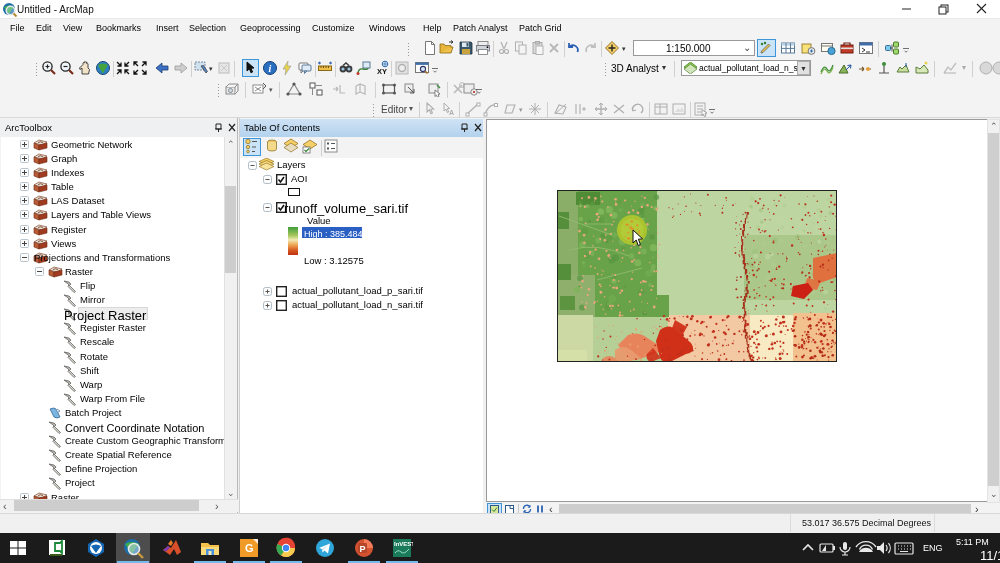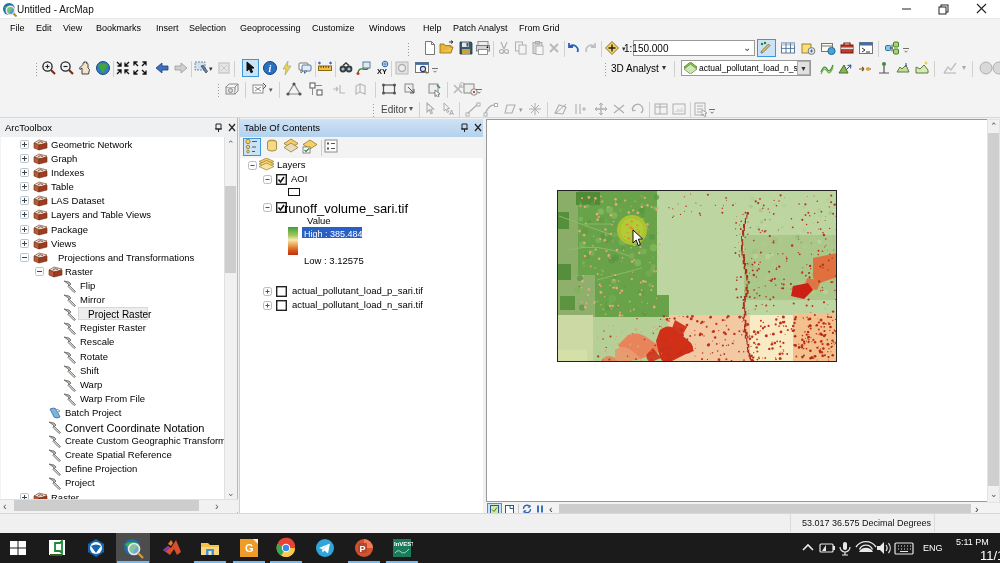--- a/index.html
+++ b/index.html
@@ -26,21 +26,21 @@
 <div style="position:absolute;left:36px;top:23px;white-space:nowrap;font-size:9px;color:#000">Edit</div>
 <div style="position:absolute;left:63px;top:23px;white-space:nowrap;font-size:9px;color:#000">View</div>
 <div style="position:absolute;left:96px;top:23px;white-space:nowrap;font-size:9px;color:#000">Bookmarks</div>
 <div style="position:absolute;left:156px;top:23px;white-space:nowrap;font-size:9px;color:#000">Insert</div>
 <div style="position:absolute;left:189px;top:23px;white-space:nowrap;font-size:9px;color:#000">Selection</div>
 <div style="position:absolute;left:240px;top:23px;white-space:nowrap;font-size:9px;color:#000">Geoprocessing</div>
 <div style="position:absolute;left:312px;top:23px;white-space:nowrap;font-size:9px;color:#000">Customize</div>
 <div style="position:absolute;left:369px;top:23px;white-space:nowrap;font-size:9px;color:#000">Windows</div>
 <div style="position:absolute;left:423px;top:23px;white-space:nowrap;font-size:9px;color:#000">Help</div>
 <div style="position:absolute;left:453px;top:23px;white-space:nowrap;font-size:9px;color:#000">Patch Analyst</div>
-<div style="position:absolute;left:519px;top:23px;white-space:nowrap;font-size:9px;color:#000">From Grid</div>
+<div style="position:absolute;left:519px;top:23px;white-space:nowrap;font-size:9px;color:#000">Patch Grid</div>
 <div style="position:absolute;left:0px;top:37px;width:1000px;height:81px;background:#f3f3f3;border-bottom:1px solid #d8d8d8"></div>
 <div style="position:absolute;left:407px;top:42px;width:3px;height:14px;background-image:radial-gradient(circle,#9a9a9a 34%,transparent 40%);background-size:3px 3px"></div>
 <div style="position:absolute;left:422px;top:40px;width:17px;height:17px;"><svg width="16" height="16" viewBox="0 0 16 16">
       <path d="M3.5 1.5 h6 l3 3 v10 h-9 z" fill="#fff" stroke="#777" stroke-width="1"></path>
       <path d="M9.5 1.5 v3 h3" fill="none" stroke="#777" stroke-width="1"></path>
     </svg></div>
 <div style="position:absolute;left:439px;top:40px;width:17px;height:17px;"><svg width="16" height="16" viewBox="0 0 16 16">
       <path d="M1 13 l2-6 h11 l-2 6 z" fill="#f0c04a" stroke="#8a6914" stroke-width=".8"></path>
       <path d="M1 13 V4 h4 l1 1.6 h6 V7" fill="#e8b63a" stroke="#8a6914" stroke-width=".8"></path>
       <path d="M10 2 h4 m0 0 l-2-1.5 m2 1.5 l-2 1.5" stroke="#333" stroke-width="1" fill="none"></path>
@@ -82,21 +82,21 @@
 <div style="position:absolute;left:583px;top:40px;width:17px;height:17px;"><svg width="16" height="16" viewBox="0 0 16 16">
       <path d="M3.5 12 A5 5 0 0 1 11.5 6.5 M12 3 v4 h-4" fill="none" stroke="#c0c0c0" stroke-width="1.8"></path>
     </svg></div>
 <div style="position:absolute;left:601px;top:41px;width:1px;height:16px;background:#d0d0d0"></div>
 <div style="position:absolute;left:604px;top:40px;width:17px;height:17px;"><svg width="16" height="16" viewBox="0 0 16 16">
       <path d="M8 1.5 L14.5 8 8 14.5 1.5 8Z" fill="#f5d06a" stroke="#8a6914" stroke-width=".9"></path>
       <path d="M8 4.5 v7 M4.5 8 h7" stroke="#222" stroke-width="1.4"></path>
     </svg></div>
 <div style="position:absolute;left:622px;top:45px;white-space:nowrap;font-size:7px;color:#333">▾</div>
 <div style="position:absolute;left:633px;top:40px;width:122px;height:16px;background:#fff;border:1px solid #999"></div>
-<div style="position:absolute;left:624px;top:43px;white-space:nowrap;font-size:10px">1:150.000</div>
+<div style="position:absolute;left:666px;top:43px;white-space:nowrap;font-size:10px">1:150.000</div>
 <div style="position:absolute;left:743px;top:42px;white-space:nowrap;font-size:10px;color:#444">⌄</div>
 <div style="position:absolute;left:757px;top:39px;width:19px;height:18px;background:#cbe3f6;border:1px solid #3d96d9"></div>
 <div style="position:absolute;left:758px;top:40px;width:17px;height:17px;"><svg width="16" height="16" viewBox="0 0 16 16">
       <path d="M3 13 l2-0.5 7-7 -1.5-1.5 -7 7z" fill="#e8c24a" stroke="#555" stroke-width=".7"></path>
       <circle cx="4" cy="4" r="1.2" fill="#2d7d2d"></circle>
       <circle cx="7" cy="3" r="1.2" fill="#2d7d2d"></circle>
     </svg></div>
 <div style="position:absolute;left:780px;top:40px;width:17px;height:17px;"><svg width="16" height="16" viewBox="0 0 16 16">
       <rect x="1.5" y="3" width="13" height="10" fill="#fff" stroke="#5a7a9a"></rect>
       <rect x="1.5" y="3" width="13" height="2.6" fill="#b8cfe4"></rect>
@@ -494,21 +494,21 @@
       <rect x="0.5" y="0.5" width="8" height="8" fill="#fcfcfc" stroke="#b8c4ce" rx="1"></rect>
       <line x1="2" y1="4.5" x2="7" y2="4.5" stroke="#444"></line>
       <line x1="4.5" y1="2" x2="4.5" y2="7" stroke="#444"></line>
     </svg>
     <svg style="position:absolute;left:33px;top:224px" width="15" height="12" viewBox="0 0 15 12">
 <path d="M1 4 L6 1 l8 2 -5 3z" fill="#e8e4da" stroke="#6e2c10" stroke-width=".6"></path>
 <path d="M1 4 l5 2 v5 L1 9z" fill="#b85c38" stroke="#6e2c10" stroke-width=".6"></path>
 <path d="M6 6 l8-2 v5 l-8 2z" fill="#a03a20" stroke="#6e2c10" stroke-width=".6"></path>
 <path d="M5 3.5 q2.5-1.5 5 0" fill="none" stroke="#6e2c10" stroke-width=".8"></path>
     </svg>
-    <div style="position:absolute;left:51px;top:225px;white-space:nowrap;font-size:9.5px">Package</div>
+    <div style="position:absolute;left:51px;top:225px;white-space:nowrap;font-size:9.5px">Register</div>
     <svg style="position:absolute;left:20px;top:239px" width="9" height="9" viewBox="0 0 9 9">
       <rect x="0.5" y="0.5" width="8" height="8" fill="#fcfcfc" stroke="#b8c4ce" rx="1"></rect>
       <line x1="2" y1="4.5" x2="7" y2="4.5" stroke="#444"></line>
       <line x1="4.5" y1="2" x2="4.5" y2="7" stroke="#444"></line>
     </svg>
     <svg style="position:absolute;left:33px;top:238px" width="15" height="12" viewBox="0 0 15 12">
 <path d="M1 4 L6 1 l8 2 -5 3z" fill="#e8e4da" stroke="#6e2c10" stroke-width=".6"></path>
 <path d="M1 4 l5 2 v5 L1 9z" fill="#b85c38" stroke="#6e2c10" stroke-width=".6"></path>
 <path d="M6 6 l8-2 v5 l-8 2z" fill="#a03a20" stroke="#6e2c10" stroke-width=".6"></path>
 <path d="M5 3.5 q2.5-1.5 5 0" fill="none" stroke="#6e2c10" stroke-width=".8"></path>
@@ -517,21 +517,21 @@
     <svg style="position:absolute;left:20px;top:253px" width="9" height="9" viewBox="0 0 9 9">
       <rect x="0.5" y="0.5" width="8" height="8" fill="#fcfcfc" stroke="#b8c4ce" rx="1"></rect>
       <line x1="2" y1="4.5" x2="7" y2="4.5" stroke="#444"></line>
     </svg>
     <svg style="position:absolute;left:33px;top:252px" width="15" height="12" viewBox="0 0 15 12">
 <path d="M1 4 L6 1 l8 2 -5 3z" fill="#e8e4da" stroke="#6e2c10" stroke-width=".6"></path>
 <path d="M1 4 l5 2 v5 L1 9z" fill="#b85c38" stroke="#6e2c10" stroke-width=".6"></path>
 <path d="M6 6 l8-2 v5 l-8 2z" fill="#a03a20" stroke="#6e2c10" stroke-width=".6"></path>
 <path d="M5 3.5 q2.5-1.5 5 0" fill="none" stroke="#6e2c10" stroke-width=".8"></path>
     </svg>
-    <div style="position:absolute;left:58px;top:253px;white-space:nowrap;font-size:9.5px">Projections and Transformations</div>
+    <div style="position:absolute;left:34px;top:253px;white-space:nowrap;font-size:9.5px">Projections and Transformations</div>
     <svg style="position:absolute;left:35px;top:267px" width="9" height="9" viewBox="0 0 9 9">
       <rect x="0.5" y="0.5" width="8" height="8" fill="#fcfcfc" stroke="#b8c4ce" rx="1"></rect>
       <line x1="2" y1="4.5" x2="7" y2="4.5" stroke="#444"></line>
     </svg>
     <svg style="position:absolute;left:48px;top:266px" width="15" height="12" viewBox="0 0 15 12">
 <path d="M1 4 L6 1 l8 2 -5 3z" fill="#e8e4da" stroke="#6e2c10" stroke-width=".6"></path>
 <path d="M1 4 l5 2 v5 L1 9z" fill="#b85c38" stroke="#6e2c10" stroke-width=".6"></path>
 <path d="M6 6 l8-2 v5 l-8 2z" fill="#a03a20" stroke="#6e2c10" stroke-width=".6"></path>
 <path d="M5 3.5 q2.5-1.5 5 0" fill="none" stroke="#6e2c10" stroke-width=".8"></path>
     </svg>
@@ -544,21 +544,21 @@
     <svg style="position:absolute;left:63px;top:294px" width="14" height="13" viewBox="0 0 14 13">
 <path d="M1 1 l5 1 2 2 -1.5 1.5 -2-2z" fill="#b8b4ae" stroke="#555" stroke-width=".7"></path>
 <path d="M6 5 l6.5 6.5 -1.5 1 L4.8 6.2z" fill="#d8d4cc" stroke="#555" stroke-width=".7"></path>
     </svg>
     <div style="position:absolute;left:80px;top:295px;white-space:nowrap;font-size:9.5px">Mirror</div>
     <div style="position:absolute;left:78px;top:307px;width:70px;height:13px;background:#ededed;border:1px solid #d8d8d8"></div>
     <svg style="position:absolute;left:63px;top:308px" width="14" height="13" viewBox="0 0 14 13">
 <path d="M1 1 l5 1 2 2 -1.5 1.5 -2-2z" fill="#b8b4ae" stroke="#555" stroke-width=".7"></path>
 <path d="M6 5 l6.5 6.5 -1.5 1 L4.8 6.2z" fill="#d8d4cc" stroke="#555" stroke-width=".7"></path>
     </svg>
-    <div style="position:absolute;left:88px;top:309px;white-space:nowrap;font-size:10px">Project Raster</div>
+    <div style="position:absolute;left:64px;top:309px;white-space:nowrap;font-size:13px">Project Raster</div>
     <svg style="position:absolute;left:63px;top:322px" width="14" height="13" viewBox="0 0 14 13">
 <path d="M1 1 l5 1 2 2 -1.5 1.5 -2-2z" fill="#b8b4ae" stroke="#555" stroke-width=".7"></path>
 <path d="M6 5 l6.5 6.5 -1.5 1 L4.8 6.2z" fill="#d8d4cc" stroke="#555" stroke-width=".7"></path>
     </svg>
     <div style="position:absolute;left:80px;top:323px;white-space:nowrap;font-size:9.5px">Register Raster</div>
     <svg style="position:absolute;left:63px;top:336px" width="14" height="13" viewBox="0 0 14 13">
 <path d="M1 1 l5 1 2 2 -1.5 1.5 -2-2z" fill="#b8b4ae" stroke="#555" stroke-width=".7"></path>
 <path d="M6 5 l6.5 6.5 -1.5 1 L4.8 6.2z" fill="#d8d4cc" stroke="#555" stroke-width=".7"></path>
     </svg>
     <div style="position:absolute;left:80px;top:337px;white-space:nowrap;font-size:9.5px">Rescale</div>

